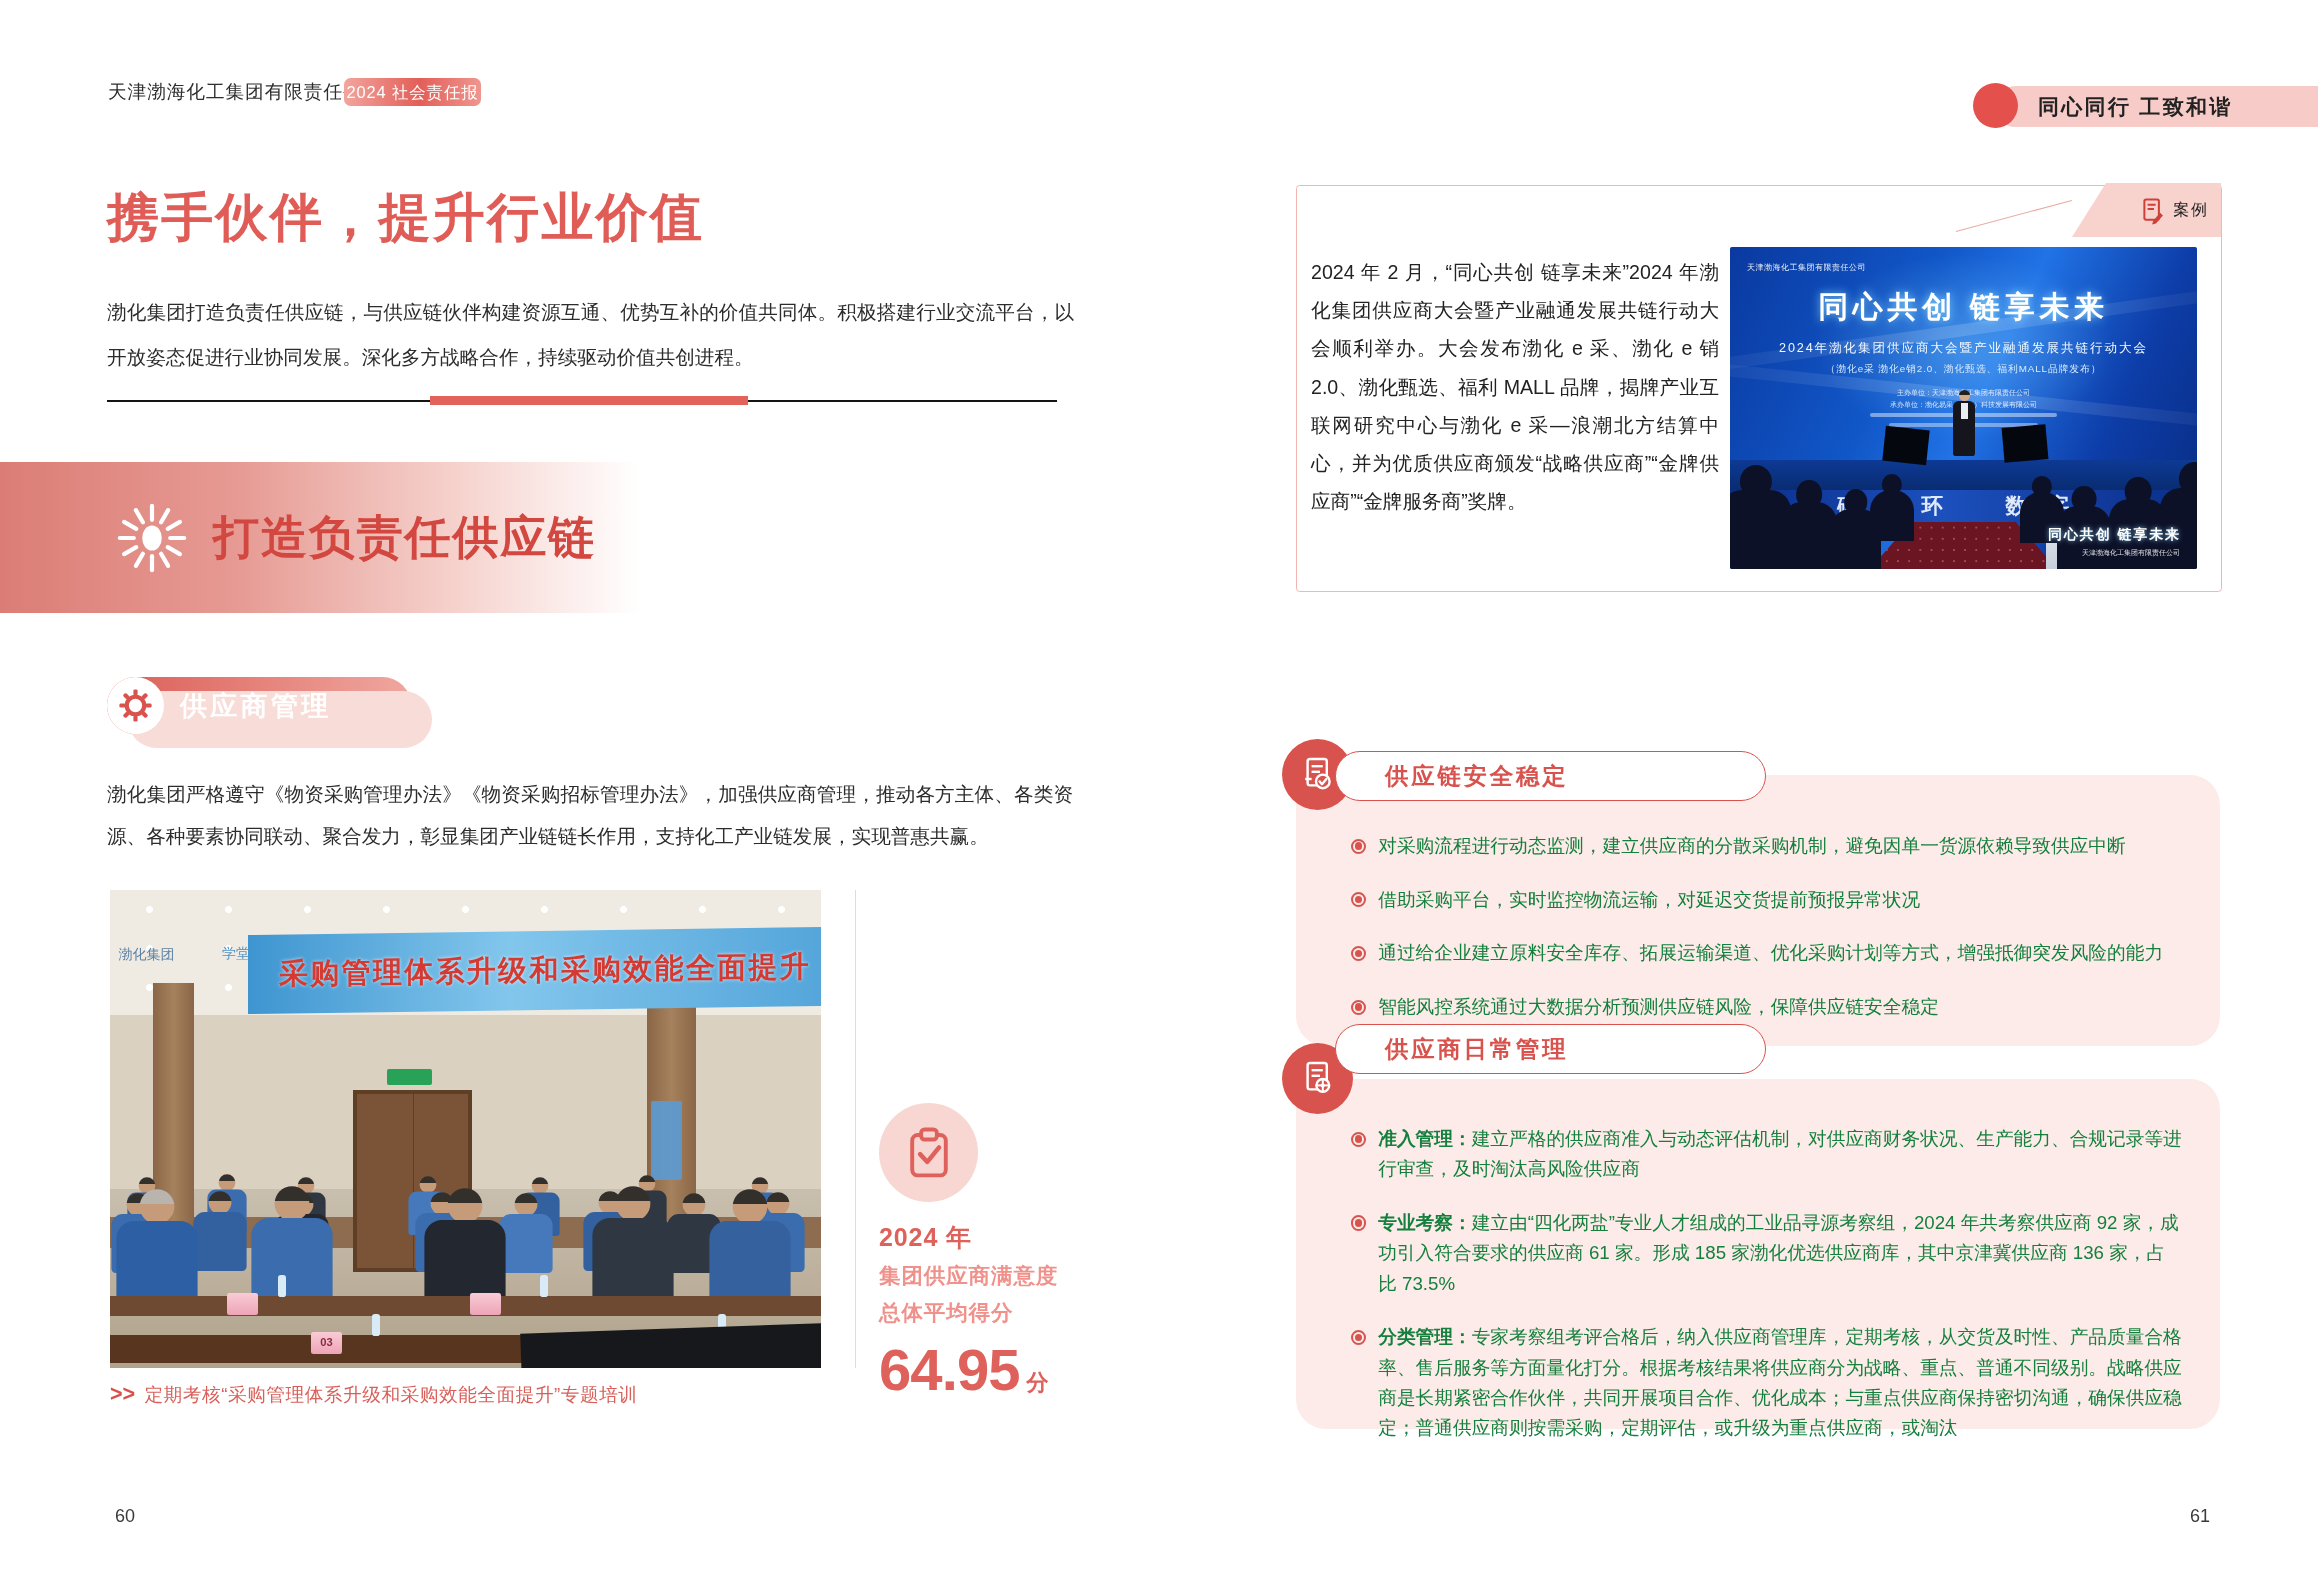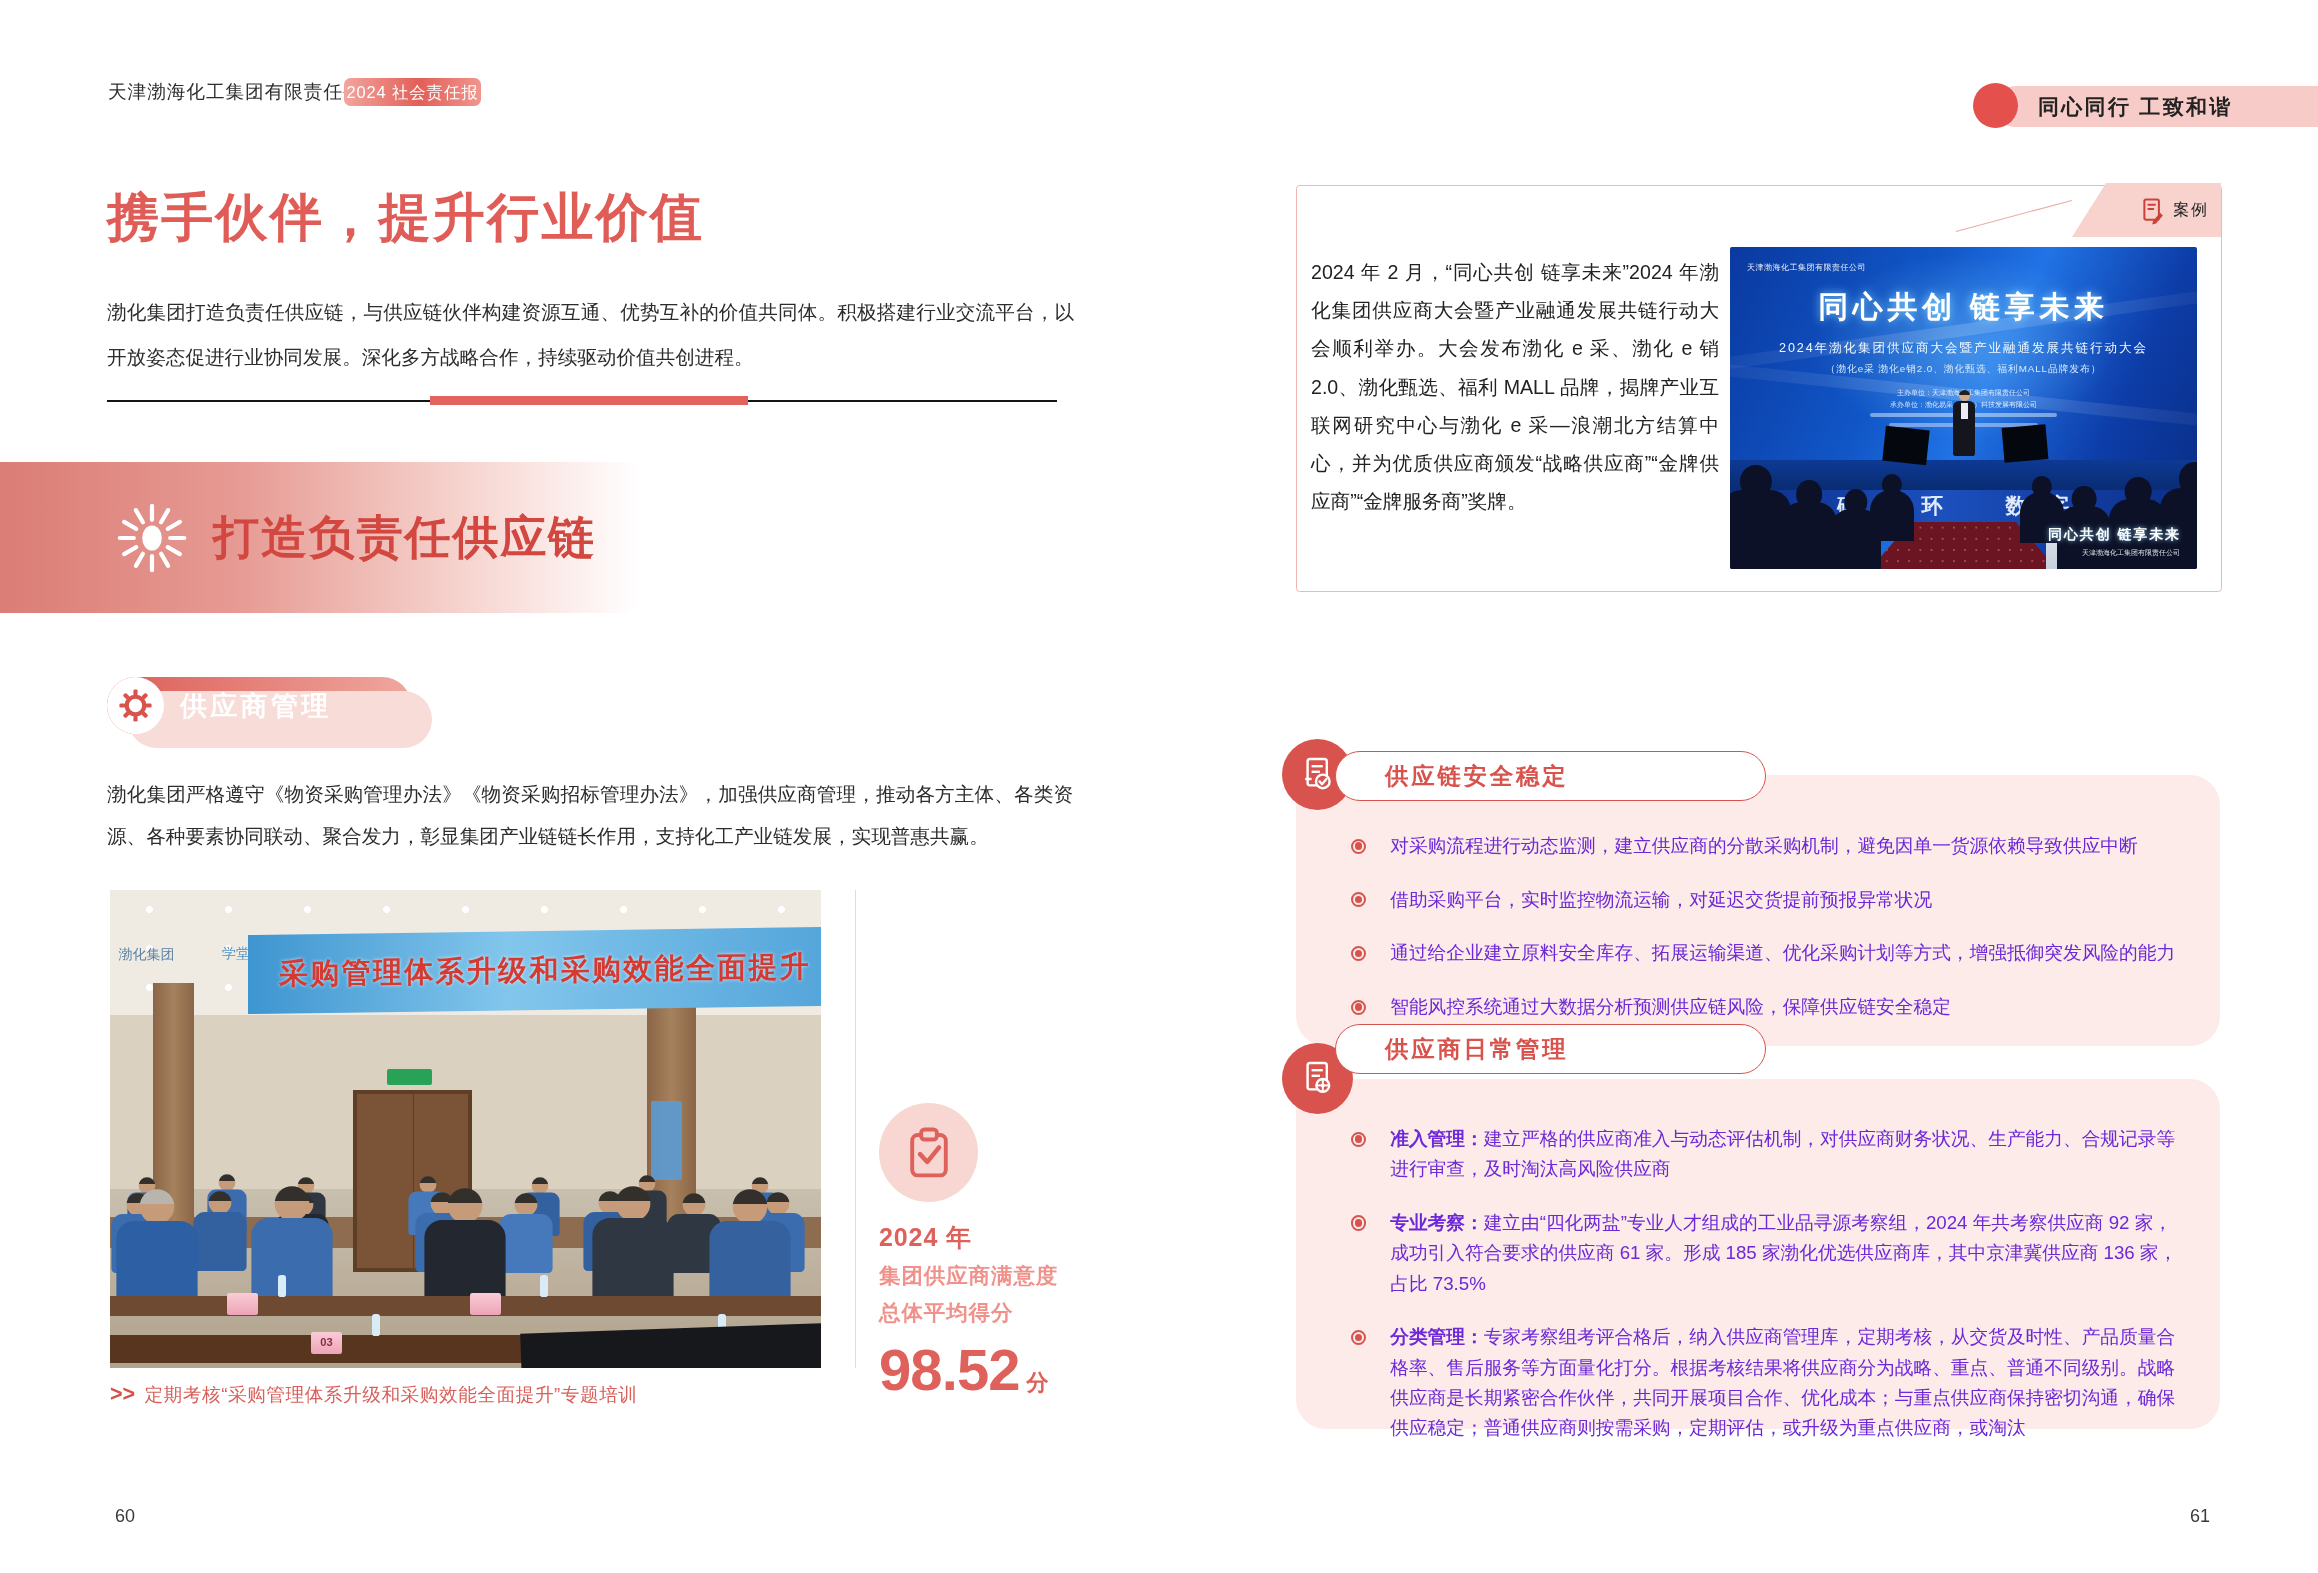--- a/index.html
+++ b/index.html
@@ -128,21 +128,21 @@
   .cf-slogan{right:16px;top:279px;font-size:14px;font-weight:bold;color:#fff;letter-spacing:1.9px;z-index:7;
       text-shadow:0 0 5.6px rgba(150,220,255,.9);}
   .cf-slogan-org{right:17px;top:301px;font-size:7px;color:rgba(255,255,255,.85);z-index:7;}
 
   
   .s-circle{width:71px;height:71px;border-radius:50%;background:#d8534d;display:flex;align-items:center;justify-content:center;z-index:3;}
   .s-pill{width:431px;height:50px;background:#fff;border:1.9px solid #d8534d;border-radius:27px;display:flex;align-items:center;z-index:3;box-sizing:border-box;}
   .s-pill-label{font-size:23.4px;font-weight:bold;color:#d8534d;letter-spacing:2.8px;margin-left:49px;}
   .pink-box{left:1296px;top:0;width:924px;background:#fcebe8;border-radius:30px;z-index:1;box-sizing:border-box;}
   .bullets{padding:0 37px 0 55px;}
-  .bullet{display:flex;gap:24px;margin-bottom:23.4px;font-size:18.7px;line-height:1.62;color:#6d28d9;}
+  .bullet{display:flex;gap:12px;margin-bottom:23.4px;font-size:18.7px;line-height:1.62;color:#15803d;}
   .dot{flex-shrink:0;margin-top:7.5px;width:11.2px;height:11.2px;border:2.3px solid #d8534d;border-radius:50%;position:relative;}
   .dot::after{content:"";position:absolute;inset:1.9px;background:#d8534d;border-radius:50%;}
   .b-label{font-weight:bold;}
 </style>
 </head>
 <body>
 
 <div class="canvas">
 
   <div class="abs hdr-company">天津渤海化工集团有限责任公司</div>
@@ -316,21 +316,21 @@
       <svg width="56" height="56" viewBox="0 0 100 100">
         <rect x="20" y="18" width="60" height="72" rx="10" fill="none" stroke="#de615b" stroke-width="7"></rect>
         <rect x="36" y="8" width="28" height="18" rx="6" fill="#f8d7d3" stroke="#de615b" stroke-width="7"></rect>
         <path d="M34 52 l13 14 l21 -26" fill="none" stroke="#de615b" stroke-width="8" stroke-linecap="round" stroke-linejoin="round"></path>
       </svg>
     </div>
     <div class="stat-year">2024 年</div>
     <div class="stat-l1">集团供应商满意度</div>
     <div class="stat-l2">总体平均得分</div>
     <div class="stat-val-row">
-      <span class="stat-value">98.52</span>
+      <span class="stat-value">64.95</span>
       <span class="stat-unit">分</span>
     </div>
   </div>
 
   <div class="abs caption">
     <span class="caption-marker">&gt;&gt;</span>
     <span class="caption-text">定期考核“采购管理体系升级和采购效能全面提升”专题培训</span>
   </div>
 
   <div class="abs pn pn-left">60</div>

